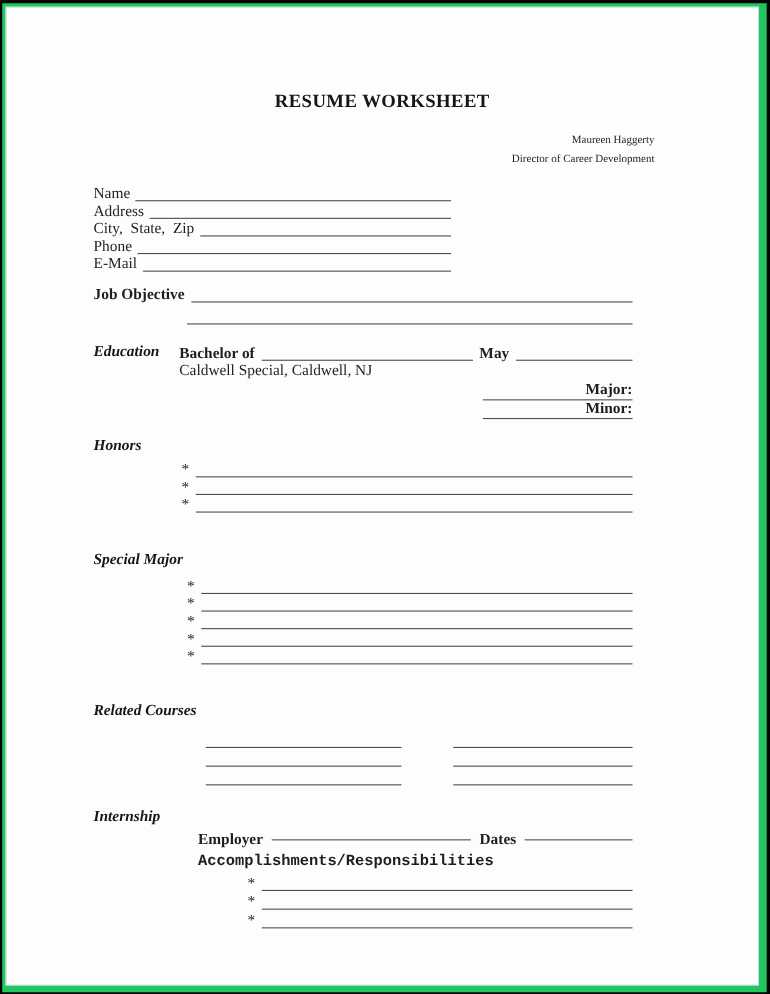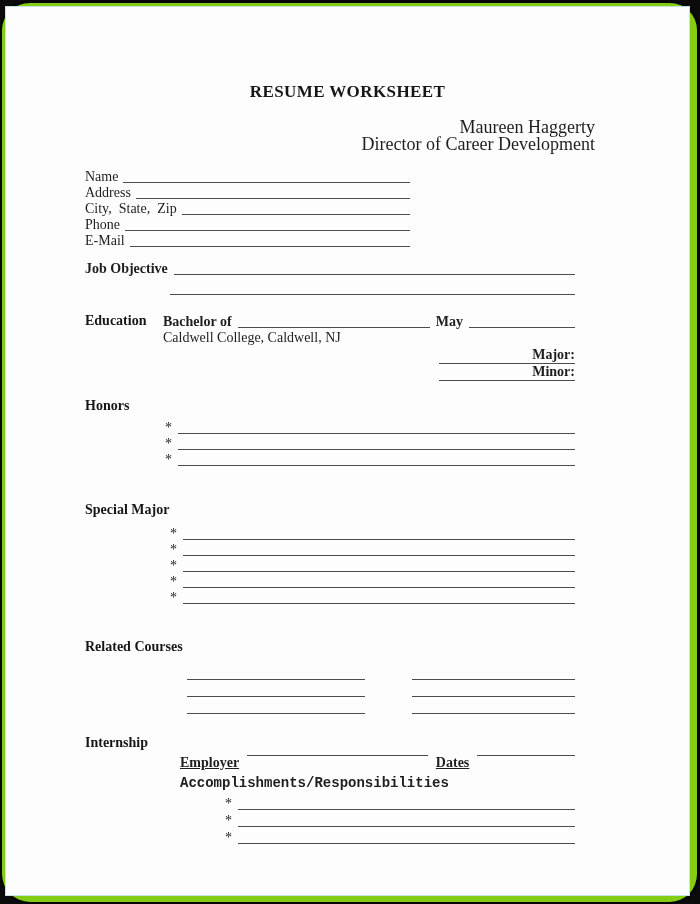--- a/index.html
+++ b/index.html
@@ -13,21 +13,21 @@
     width:100%; height:100%; box-sizing:border-box;
     background:#fdfdfd; overflow:hidden; position:relative;
     box-shadow: inset 0 0 0 1px rgba(120,200,205,0.45);
     font-family:"Liberation Serif","DejaVu Serif",serif;
     color:#1e1e1e; font-size:14px;
   }
   .title {
     text-align:center; padding-top:76px;
     font-size:17px; font-weight:bold; letter-spacing:0.4px; color:#161616;
   }
-  .byline { text-align:right; margin:17px 95px 0 0; font-size:18px; line-height:17px; }
+  .byline { text-align:right; margin:17px 95px 0 0; font-size:10px; line-height:17px; }
 
   .label { white-space:pre; }
   .b { font-weight:bold; }
   .line { border-bottom:1.5px solid #4d4d4d; }
 
   
   .contact { margin:16px 0 0 80px; width:325px; }
   .contact .row { display:flex; align-items:flex-end; height:16px; }
   .contact .line { flex:1; margin:0 0 2px 5px; }
 
@@ -43,21 +43,21 @@
   .edu .sec-label { width:78px; flex:none; }
   .edu .col { flex:1; }
   .edu .row { display:flex; align-items:flex-end; height:17px; }
   .edu .degree-line { flex:1; margin:0 6px 2px 6px; }
   .edu .may-line { width:106px; margin:0 0 2px 6px; }
   .edu .school { height:17px; }
   .edu .mm { height:17px; display:flex; align-items:flex-end;flex-direction:column; }
   .edu .mm .line { width:136px; margin:0 0 2px 8px; }
 
   
-  .sec-label { font-weight:bold; color:#161616; }
+  .sec-label { font-weight:bold; color:#161616;font-style:italic; }
   .bullets .brow { display:flex; align-items:flex-end; height:16px; }
   .bullets .star { width:13px; flex:none; }
   .bullets .line { flex:1; margin:0 0 2px 0; }
 
   .honors { margin:17px 115px 0 80px; }
   .honors .bullets { margin:6px 0 0 80px; }
 
   .skills { margin:34px 115px 0 80px; }
   .skills .bullets { margin:8px 0 0 85px; }
 
@@ -65,31 +65,31 @@
   .related { margin:33px 115px 0 80px; }
   .related .rows { margin:10px 0 0 102px; }
   .related .rrow { display:flex; align-items:flex-end; height:17px; }
   .related .l1 { width:178px; margin-bottom:2px; }
   .related .gap { width:47px; flex:none; }
   .related .l2 { flex:1; margin-bottom:2px; }
 
   
   .intern { margin:19px 115px 0 80px; }
   .intern .block { margin:4px 0 0 95px; }
-  .intern .erow { display:flex; align-items:flex-start; height:18px;text-decoration:underline; }
+  .intern .erow { display:flex; align-items:center; height:18px; }
   .intern .eline { flex:1.85; margin:0 8px 2px 8px; }
   .intern .dline { flex:1; margin:0 0 2px 8px; }
   .intern .acc { height:18px; display:flex; align-items:flex-end;font-family:Liberation Mono, monospace; }
   .intern .bullets { margin:4px 0 0 45px; }
   .intern .bullets .brow { height:17px; }
 </style>
 </head>
 <body>
 
-<div class="frame" style="background: #84cc16; border-color: rgb(6, 6, 6); border-radius: 30px;">
+<div class="frame" style="background: #22c55e; border-color: rgb(6, 6, 6);">
   <div class="page" style="background: rgb(253, 253, 253);">
 
     <div class="title">RESUME WORKSHEET</div>
 
     <div class="byline">
       <div>Maureen Haggerty</div>
       <div>Director of Career Development</div>
     </div>
 
     <div class="contact">
@@ -127,21 +127,21 @@
 
     <div class="edu">
       <div class="sec-label">Education</div>
       <div class="col">
         <div class="row">
           <span class="label b">Bachelor of</span>
           <span class="line degree-line"></span>
           <span class="label b">May</span>
           <span class="line may-line"></span>
         </div>
-        <div class="school">Caldwell College, Caldwell, NJ</div>
+        <div class="school">Caldwell Special, Caldwell, NJ</div>
         <div class="mm">
           <span class="label b">Major:</span>
           <span class="line"></span>
         </div>
         <div class="mm">
           <span class="label b">Minor:</span>
           <span class="line"></span>
         </div>
       </div>
     </div>

